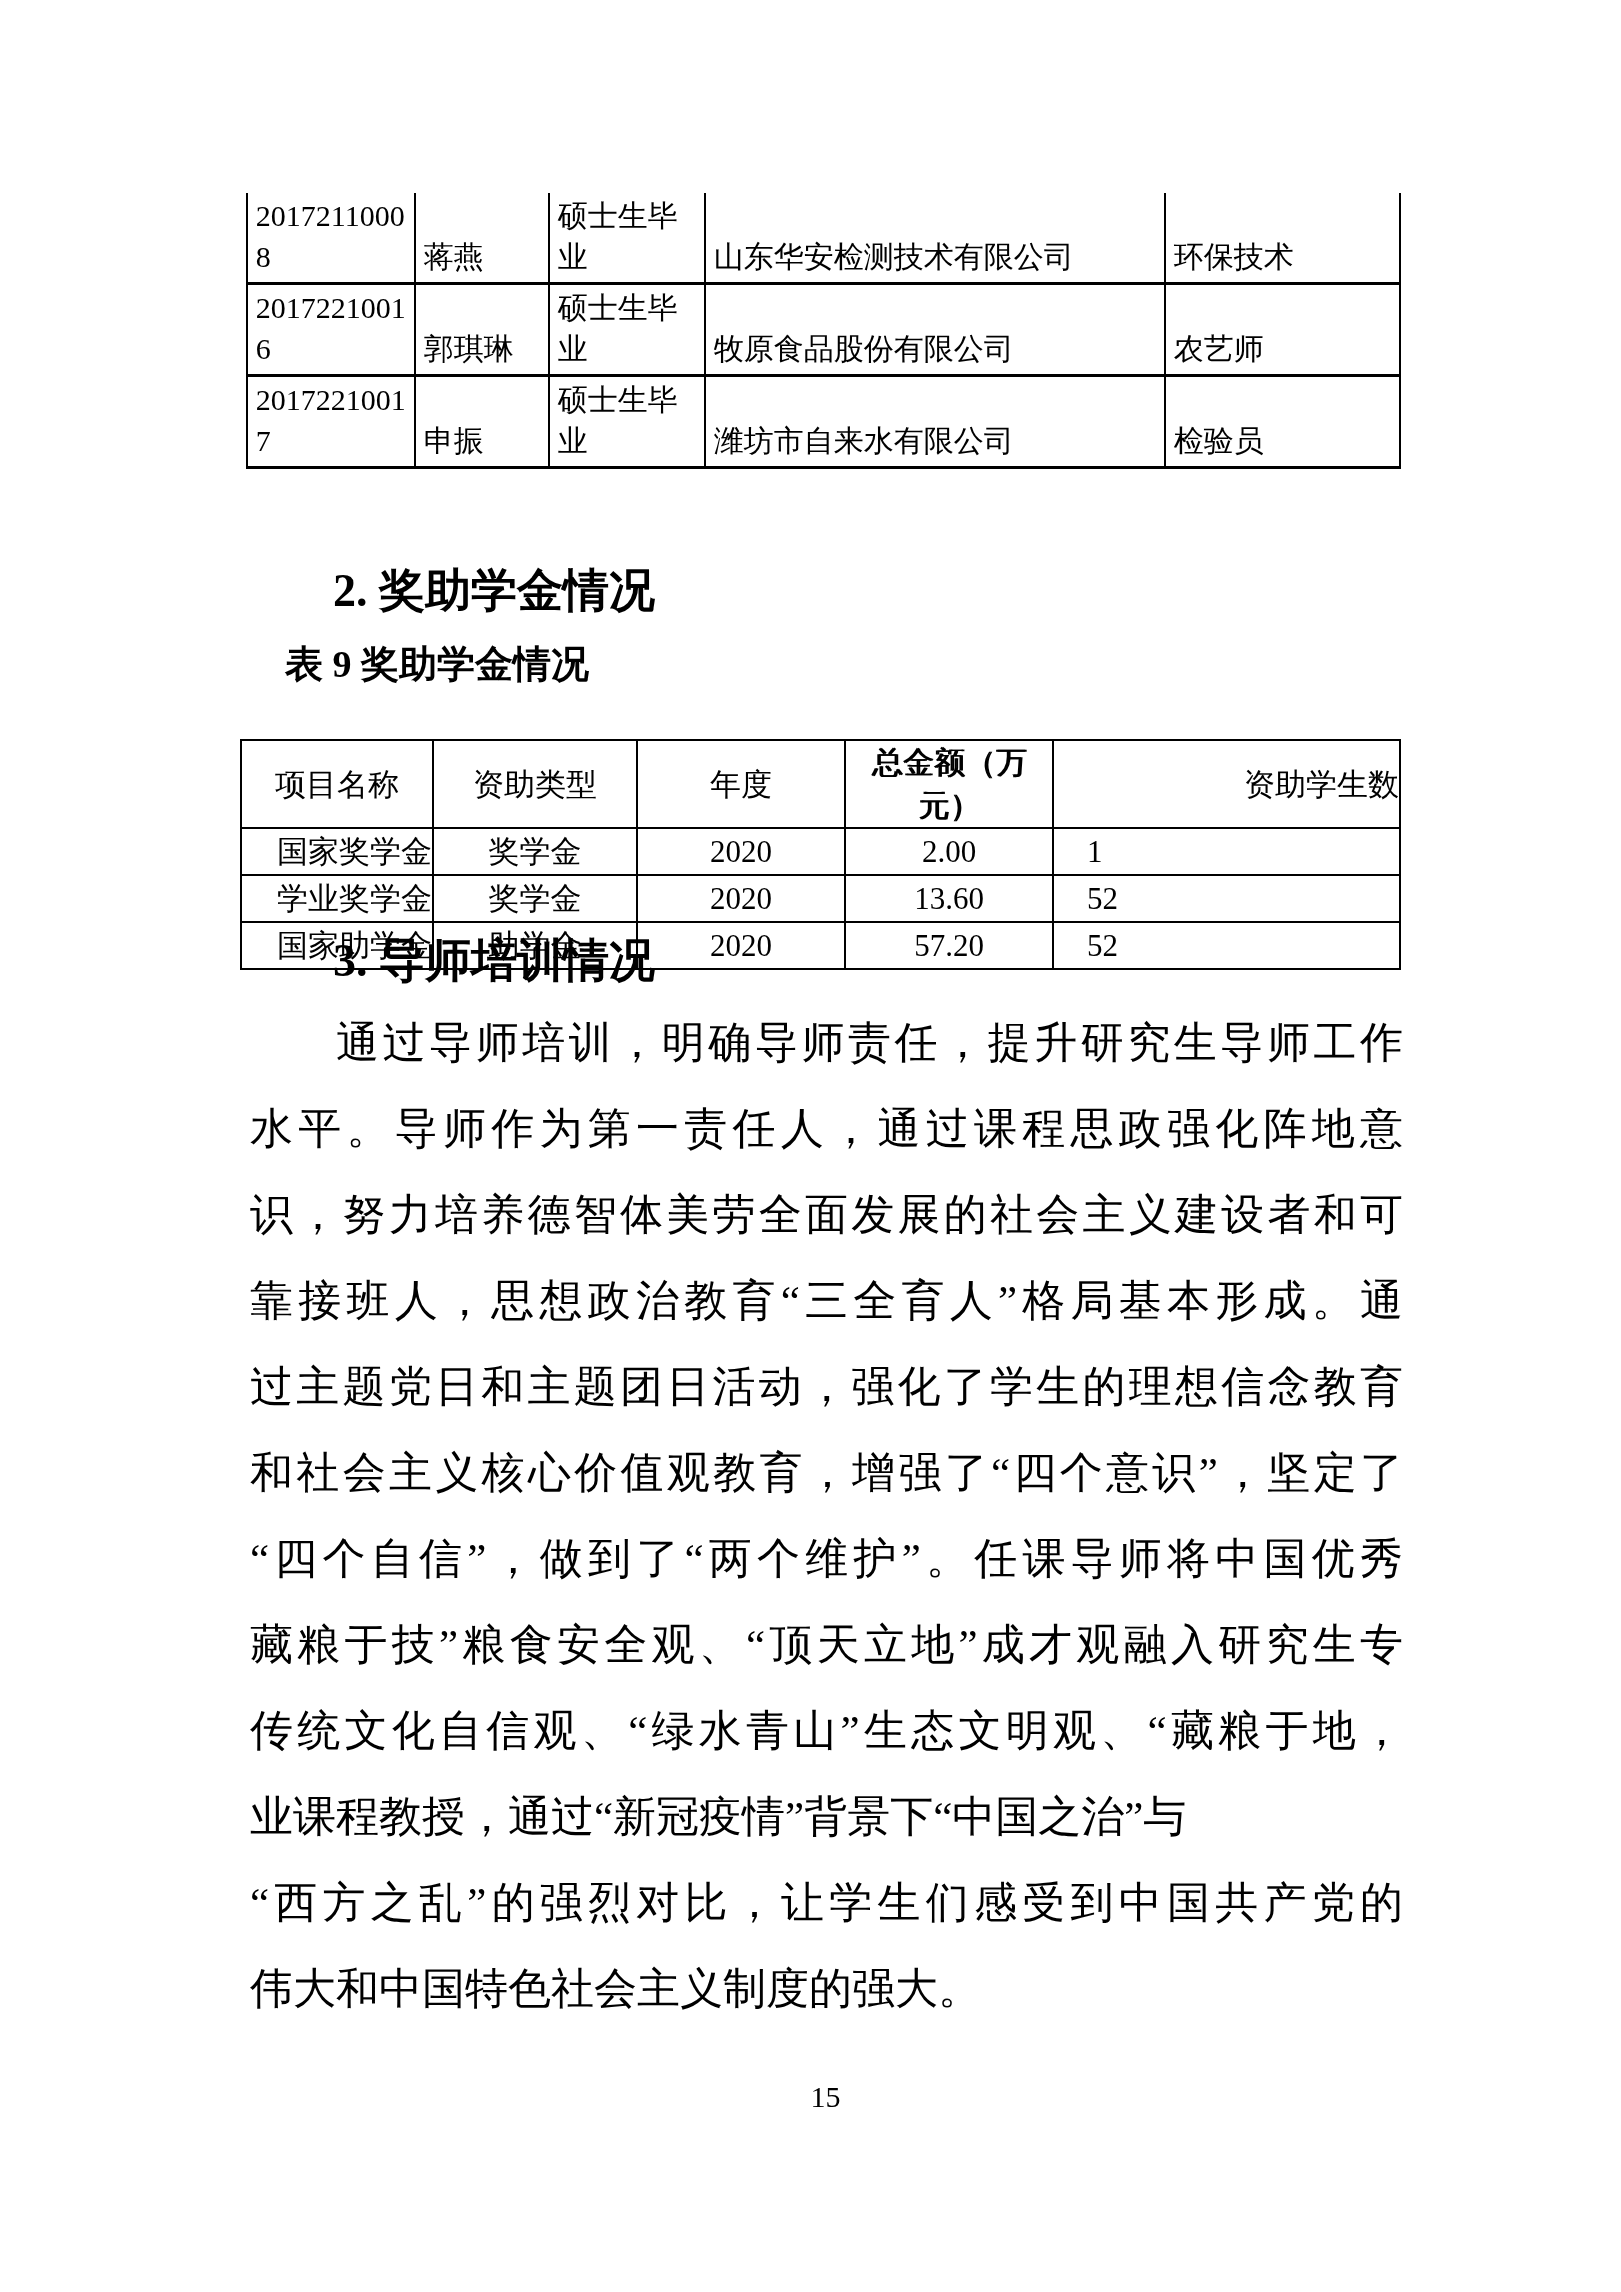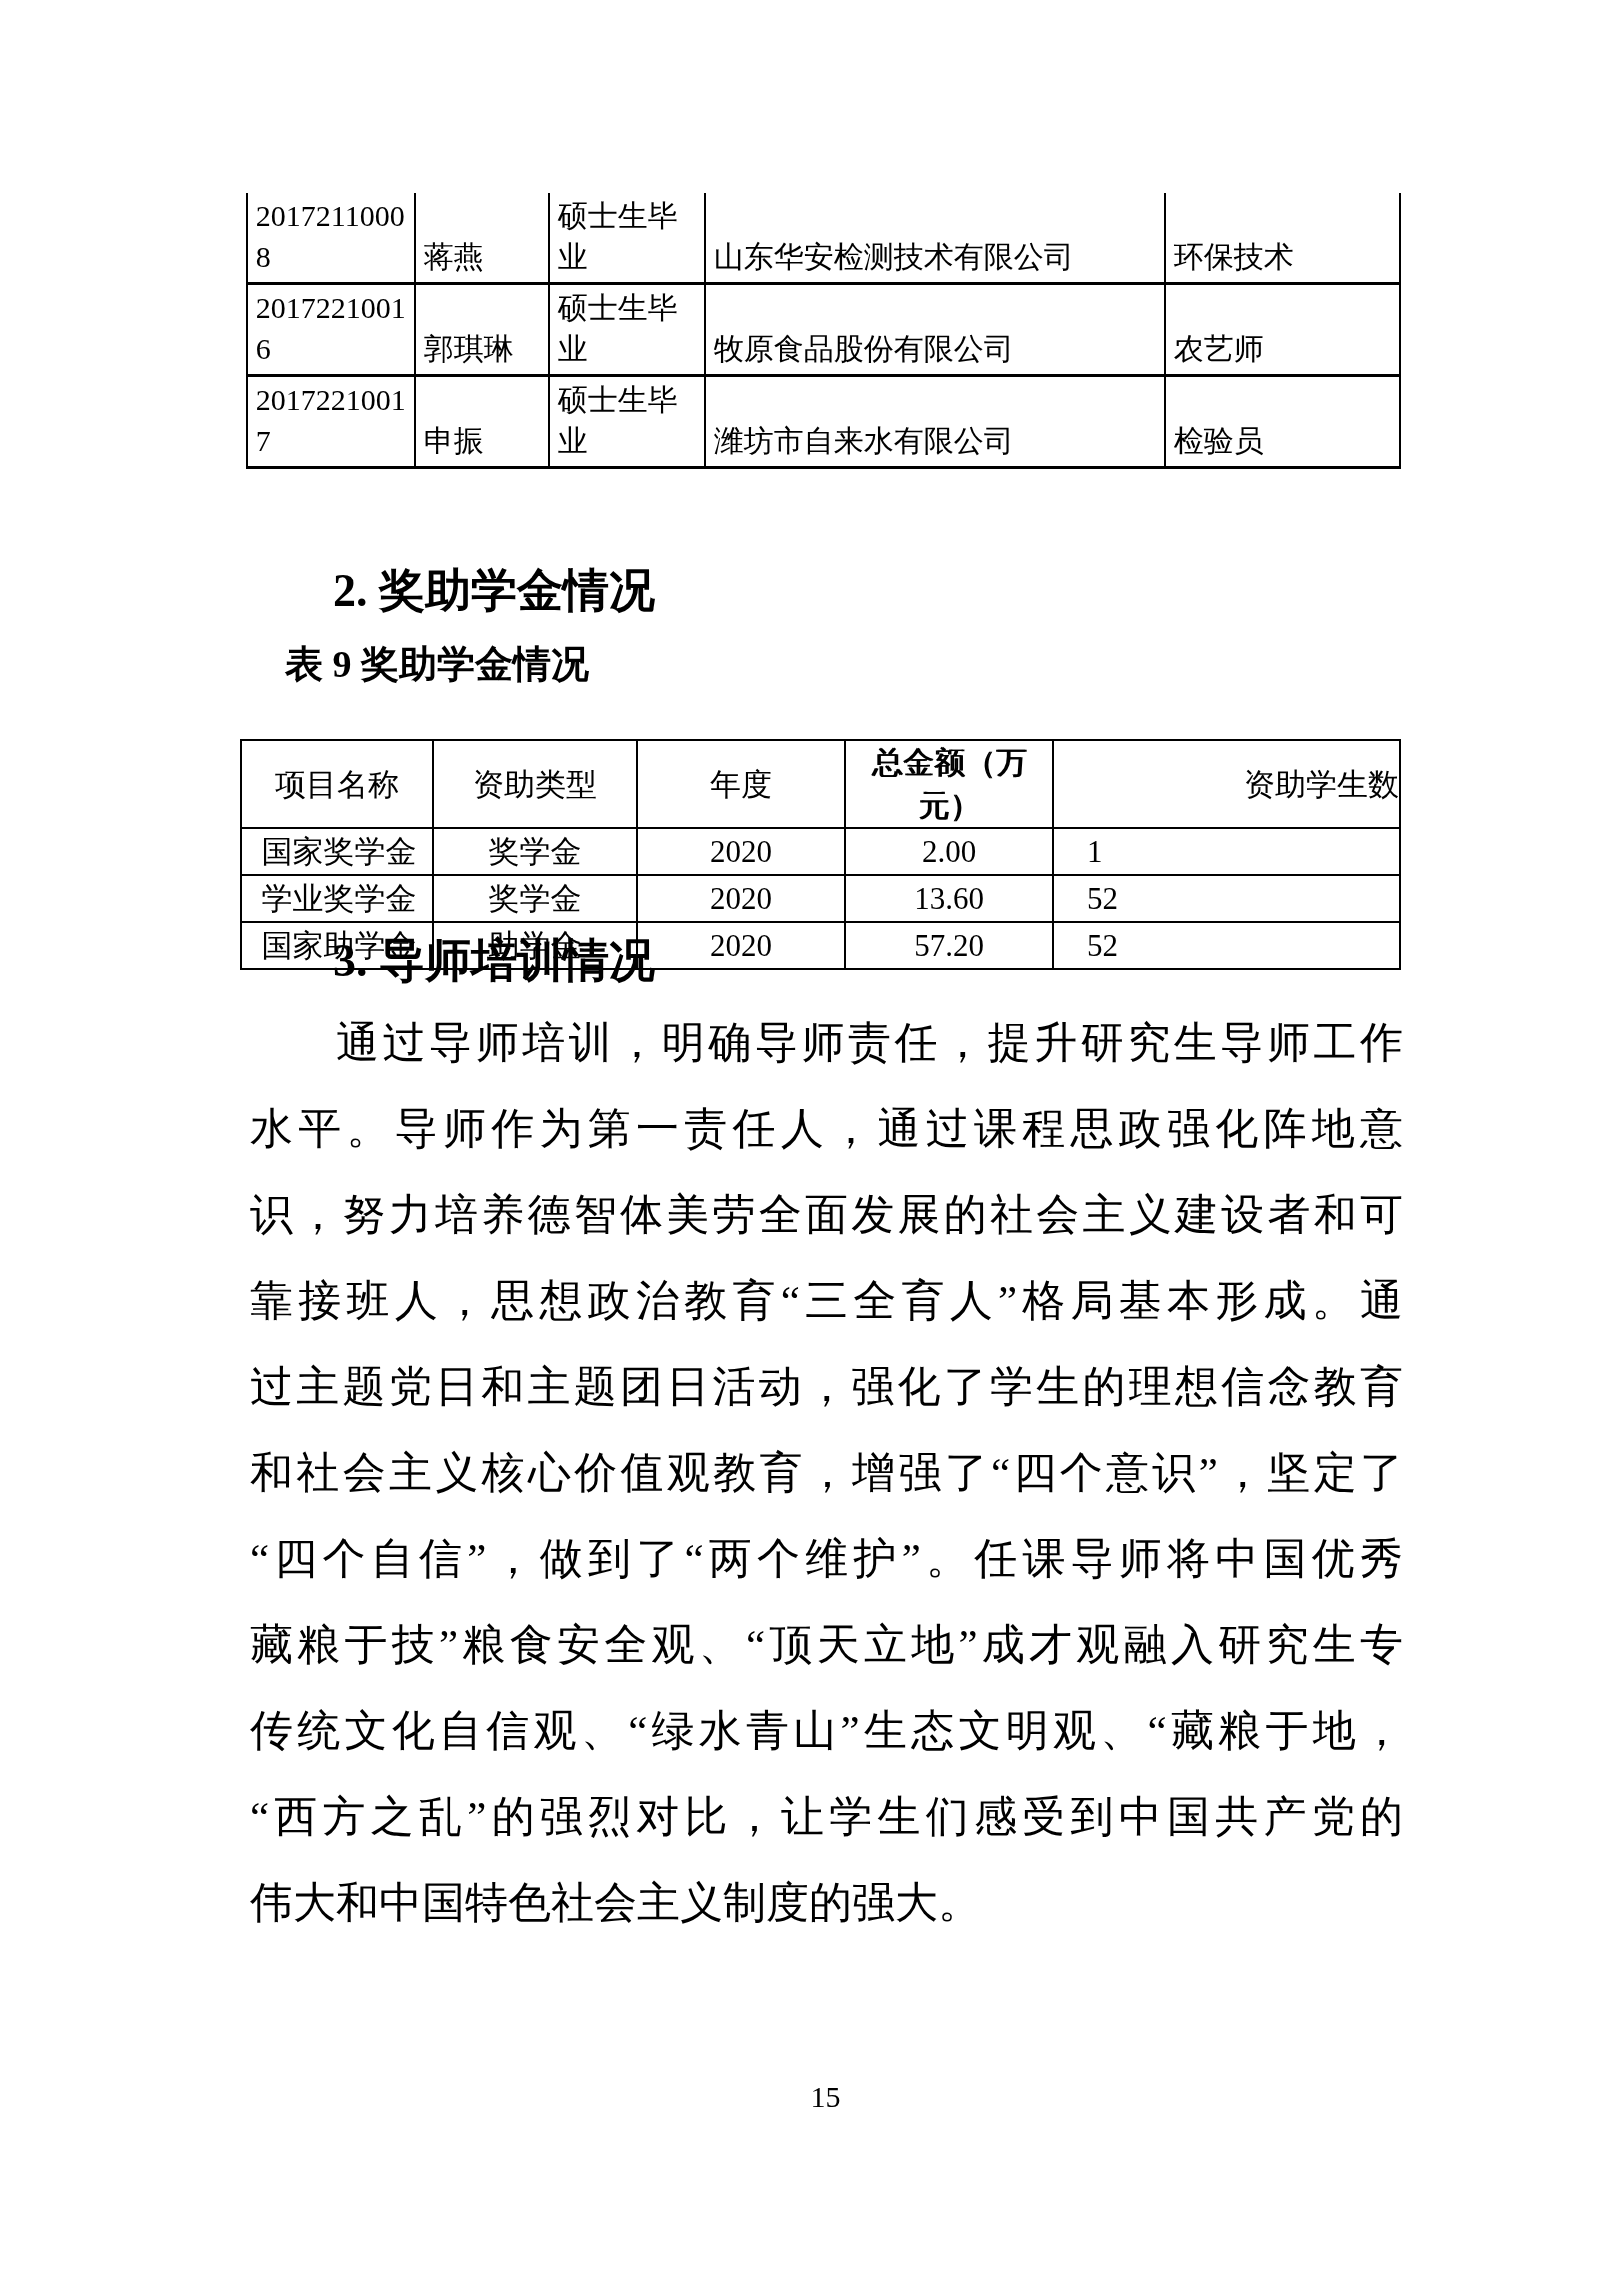--- a/index.html
+++ b/index.html
@@ -50,21 +50,21 @@
     font-size:31px;
   }
   .sch-table th, .sch-table td {
     border:2.9px solid #000;
     font-weight:normal;
     height:45px; line-height:43px;
     vertical-align:middle;
     padding:0; overflow:hidden;
   }
   .sch-table .ac { text-align:center; }
-  .sch-table .al { text-align:center; padding-left:3.9px; }
+  .sch-table .al { text-align:right; padding-left:3.9px; }
   .sch-table .al-head { text-align:right; padding-left:7.8px; }
   .sch-table .al-ind { text-align:left; padding-left:33px; }
   .sch-table .emph { text-shadow:1.5px 0 0 currentColor; }
 
   
   .para {
     position:absolute; left:250px; top:1000px; width:1153px;
     font-size:43px;
   }
   .para .line {
@@ -204,20 +204,21 @@
   <div class="para">
     <div class="line indent">通过导师培训，明确导师责任，提升研究生导师工作</div>
     <div class="line">水平。导师作为第一责任人，通过课程思政强化阵地意</div>
     <div class="line">识，努力培养德智体美劳全面发展的社会主义建设者和可</div>
     <div class="line">靠接班人，思想政治教育“三全育人”格局基本形成。通</div>
     <div class="line">过主题党日和主题团日活动，强化了学生的理想信念教育</div>
     <div class="line">和社会主义核心价值观教育，增强了“四个意识”，坚定了</div>
     <div class="line">“四个自信”，做到了“两个维护”。任课导师将中国优秀</div>
     <div class="line">藏粮于技”粮食安全观、“顶天立地”成才观融入研究生专</div>
     <div class="line">传统文化自信观、“绿水青山”生态文明观、“藏粮于地，</div>
+    <div class="line plain">业课程教授，通过“新冠疫情”背景下“中国之治”与</div>
     <div class="line">“西方之乱”的强烈对比，让学生们感受到中国共产党的</div>
     <div class="line plain">伟大和中国特色社会主义制度的强大。</div>
   </div>
 
   <div class="page-num">15</div>
 
 </div>
 
 
 </body></html>

